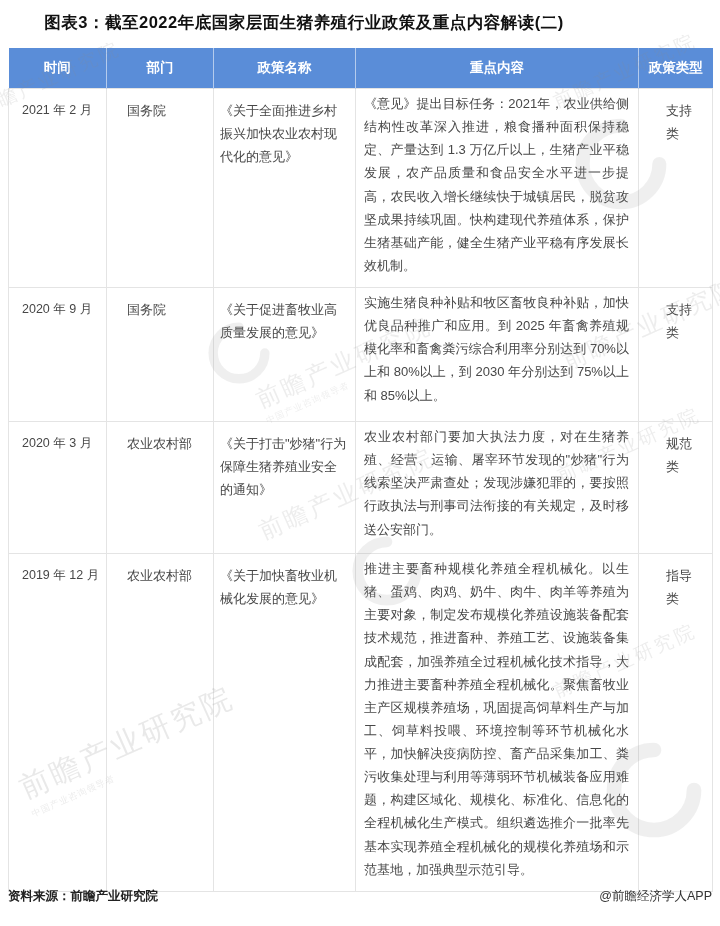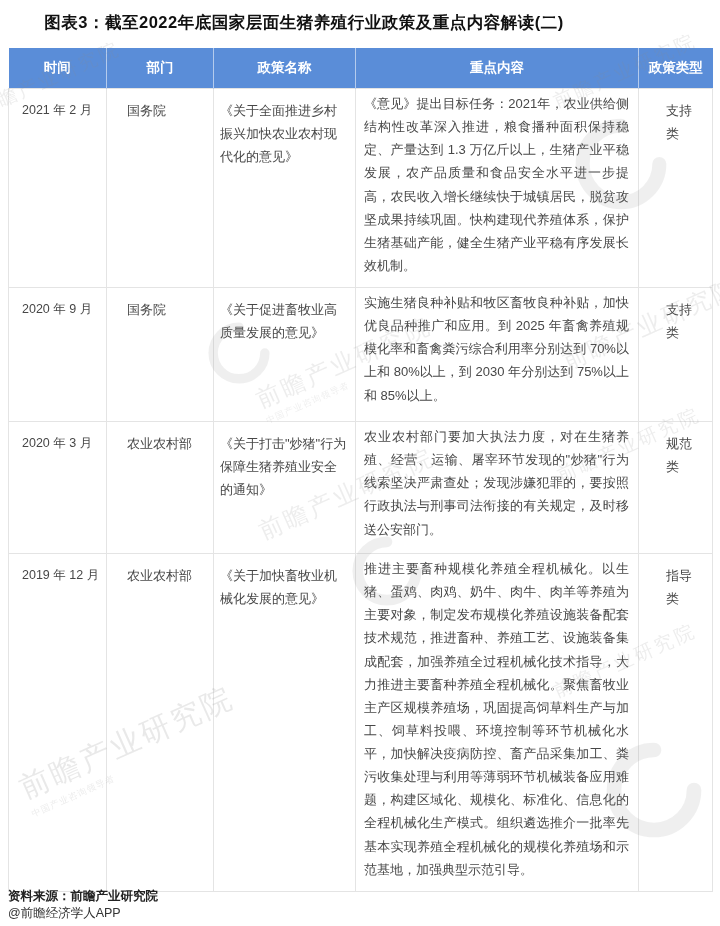--- a/index.html
+++ b/index.html
@@ -36,21 +36,21 @@
   tbody tr:nth-child(2){height:134px;}
   tbody tr:nth-child(3){height:132px;}
   tbody tr:nth-child(4){height:338px;}
   td.time{padding-left:13px;white-space:nowrap;font-size:12.5px;}
   td.dept{padding-left:20px;}
   td.policy-name{padding:10px 6px 10px 6px;}
   td.content{padding:3px 9px 10px 8px;text-align:justify;}
   td.ptype{padding-left:27px;font-size:13px;}
   .footer{
     position:absolute;left:8px;top:888px;width:704px;
-    display:flex;justify-content:space-between;align-items:flex-start;flex-direction:column;
+    display:flex;justify-content:space-between;align-items:flex-start;
   }
   .footer .src{font-size:12.5px;font-weight:bold;color:#222222;}
   .footer .credit{font-size:12.5px;color:#333333;}
   
   .wm-layer{position:absolute;inset:0;pointer-events:none;z-index:6;}
   .wm{
     position:absolute;color:#8a8a8a;opacity:0.15;
     transform:rotate(-24deg);font-size:24px;letter-spacing:3px;white-space:nowrap;
   }
   .wm .sub{display:block;font-size:9px;letter-spacing:1px;opacity:0.9;}

